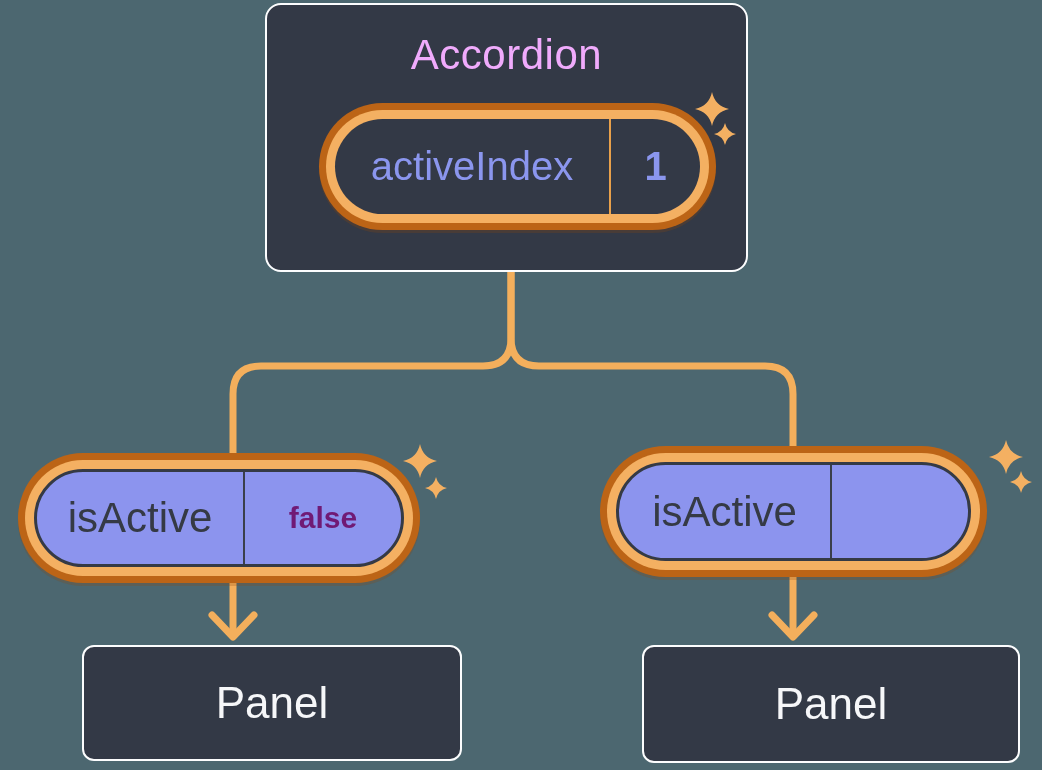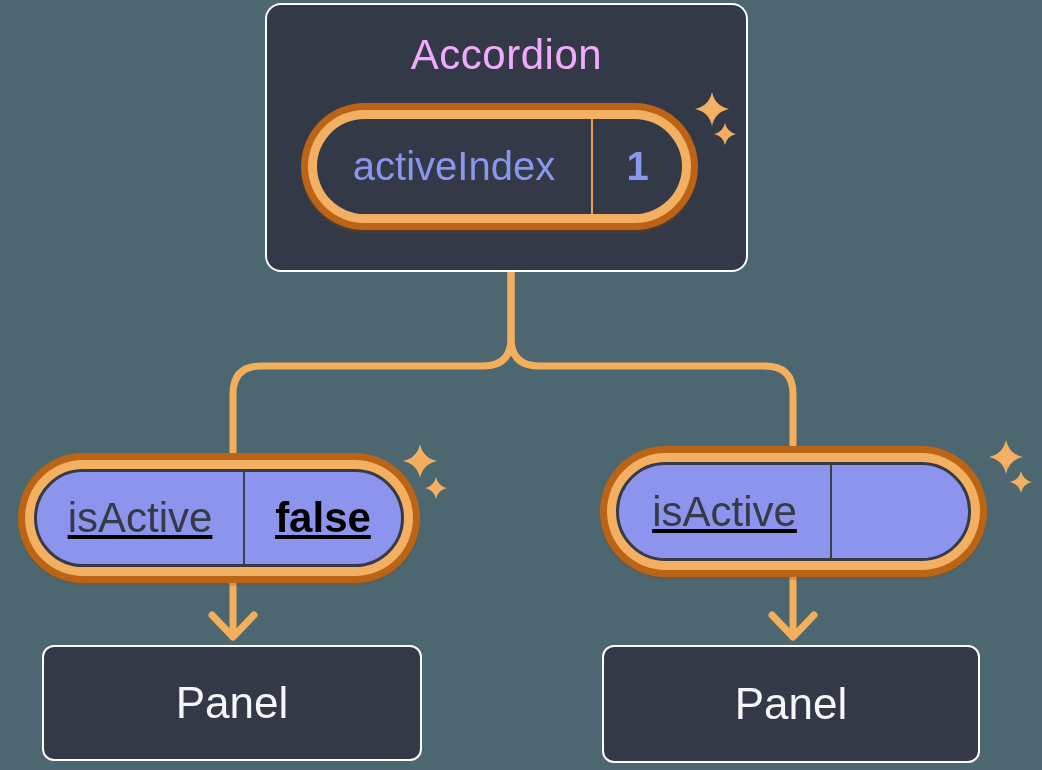--- a/index.html
+++ b/index.html
@@ -16,21 +16,21 @@
     position:absolute;box-sizing:border-box;
     background:#333946;border:2px solid #FCFDFE;
   }
   .accordion-box{left:265px;top:3px;width:483px;height:269px;border-radius:16px;}
   .accordion-title{
     margin-top:26px;text-align:center;
     font-size:42px;font-weight:500;letter-spacing:.5px;color:#f0abfc;
   }
   .panel-box{
     border-radius:12px;display:flex;align-items:center;justify-content:center;
-    font-size:44px;font-weight:400;color:#F6F7F9;
+    font-size:44px;font-weight:400;color:#F6F7F9;margin-left:40px;
   }
   .panel-left{left:42px;top:645px;width:380px;height:116px;}
   .panel-right{left:602px;top:645px;width:378px;height:118px;}
 
   
   .pill-outer{
     position:absolute;box-sizing:border-box;border-radius:999px;
     background:#BC6416;padding:7px;
     box-shadow:0 3px 0 rgba(140,70,10,.25);
   }
@@ -38,35 +38,35 @@
     height:100%;box-sizing:border-box;border-radius:999px;
     background:#F4B062;padding:9px;
   }
   .pill-core{
     height:100%;box-sizing:border-box;border-radius:999px;
     display:flex;align-items:stretch;overflow:hidden;
   }
   .seg{display:flex;align-items:center;justify-content:center;white-space:nowrap;}
 
   
-  .state-pill{left:34px;top:98px;width:397px;height:127px;}
+  .state-pill{left:52px;top:98px;width:397px;height:127px;}
   .state-pill .pill-core{background:#333946;}
   .state-name{width:274px;font-size:40px;color:#8B96EE;}
   .state-divider{width:2px;background:#E9A14B;}
   .state-value{flex:1;font-size:40px;font-weight:bold;color:#8B96EE;}
 
   
-  .prop-pill .pill-core{background:#8C94EE;border:3px solid #353A45;text-decoration:underline;}
+  .prop-pill .pill-core{background:#8C94EE;border:3px solid #353A45;}
   .prop-left{left:18px;top:453px;width:402px;height:130px;}
   .prop-right{left:600px;top:446px;width:387px;height:131px;}
   .prop-name{font-size:42px;color:#353A45;}
   .prop-left .prop-name{width:206px;}
   .prop-right .prop-name{width:211px;}
   .prop-divider{width:2px;background:#3A3F4B;}
-  .prop-value{flex:1;font-size:42px;font-weight:bold;color:#000000;}
+  .prop-value{flex:1;font-size:30px;font-weight:bold;color:#701a75;}
 
   .connector{stroke:#F4AF5C;stroke-width:7;fill:none;stroke-linecap:round;stroke-linejoin:round;}
   .sparkle{fill:#F4B062;}
 </style>
 </head>
 <body>
 
 <div class="canvas">
 
   <svg class="svg-layer" viewBox="0 0 1042 770">

